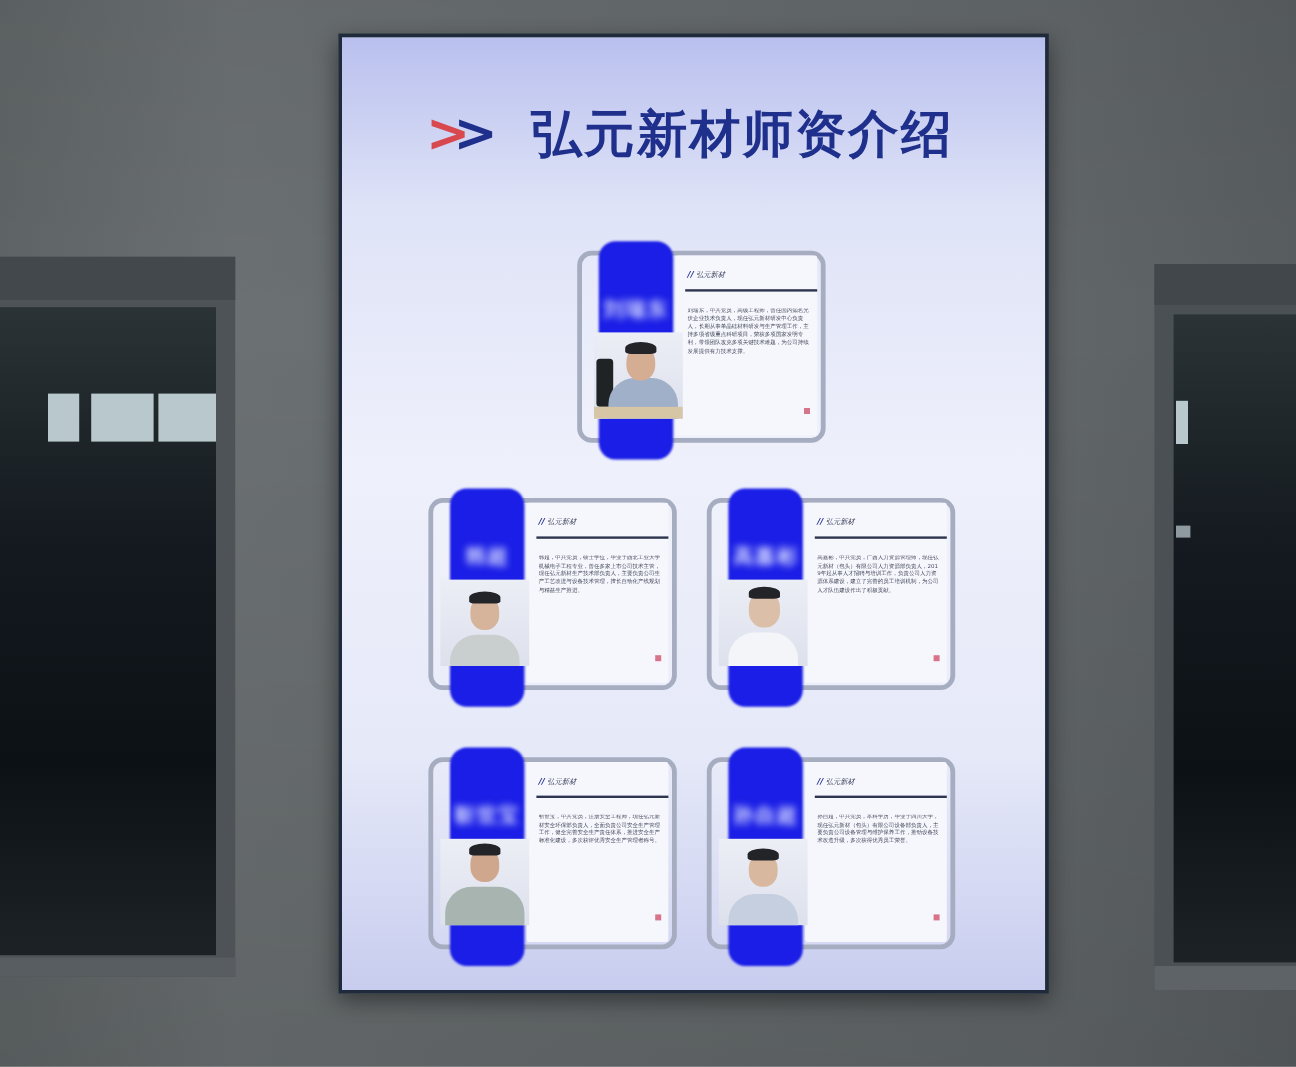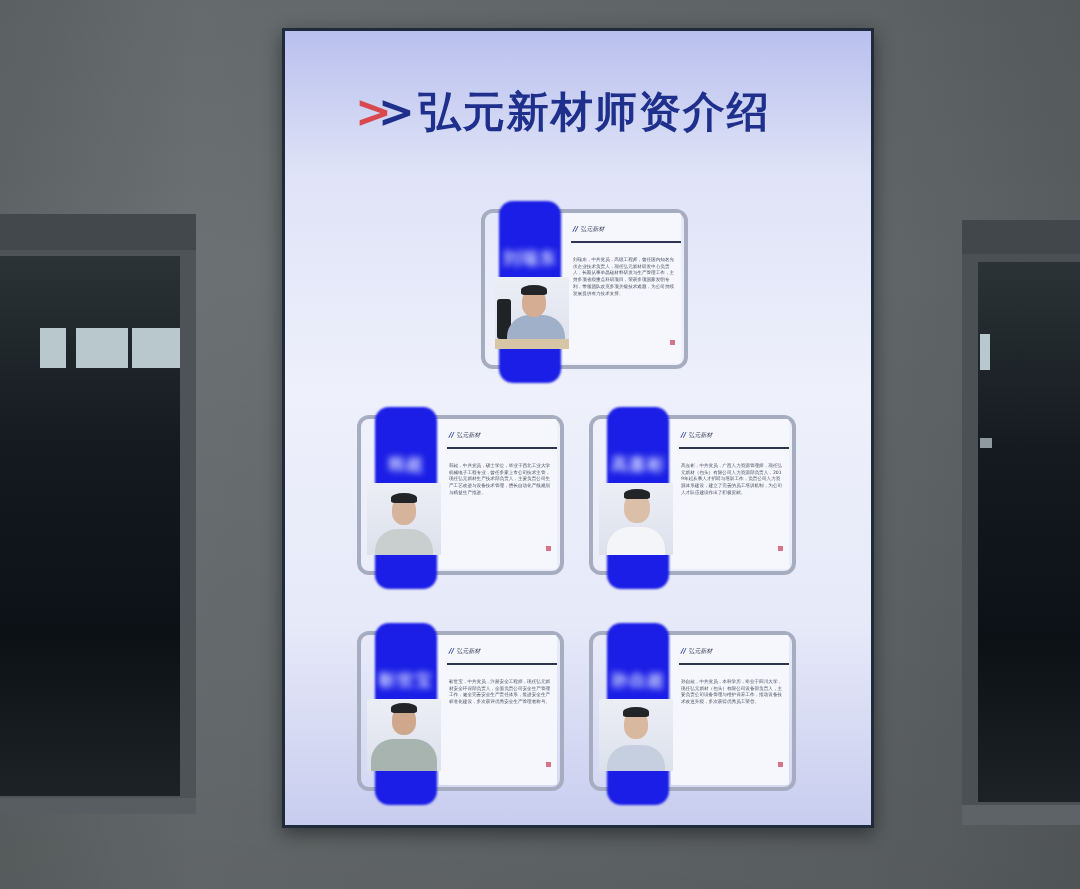--- a/index.html
+++ b/index.html
@@ -26,21 +26,21 @@
   .poster {
     position:absolute; left:282px; top:28px; width:592px; height:800px;
     background: linear-gradient(180deg, #b9c0ee 0%, #dfe3f7 18%, #eef0fb 45%, #e6e9f8 75%, #c8cdef 100%);
     border:3px solid #1f2a3a; box-sizing:border-box;
     box-shadow: 0 6px 18px rgba(0,0,0,0.45);
   }
   .title-row { position:absolute; left:70px; top:56px; height:50px; display:flex; align-items:center; }
   .chev { font-size:44px; font-weight:bold; line-height:1; letter-spacing:-14px; margin-right:18px; }
   .chev .c1 { color:#d8484e; }
   .chev .c2 { color:#1e2f8c; }
-  .title { font-size:42px; font-weight:bold; color:#1e2f8c; letter-spacing:2px; }
+  .title { font-size:42px; font-weight:bold; color:#1e2f8c; letter-spacing:2px;margin-left:24px; }
   
   .card { position:absolute; width:215px; height:170px; }
   .card .panel {
     position:absolute; left:0; top:8px; width:207px; height:160px;
     border:4px solid #a6adc0; border-radius:12px; box-sizing:border-box; background:rgba(255,255,255,0.15);
   }
   .card .text-box {
     position:absolute; left:82px; top:12px; width:118px; height:150px;
     background:#f6f7fd; border-radius:2px;
   }

